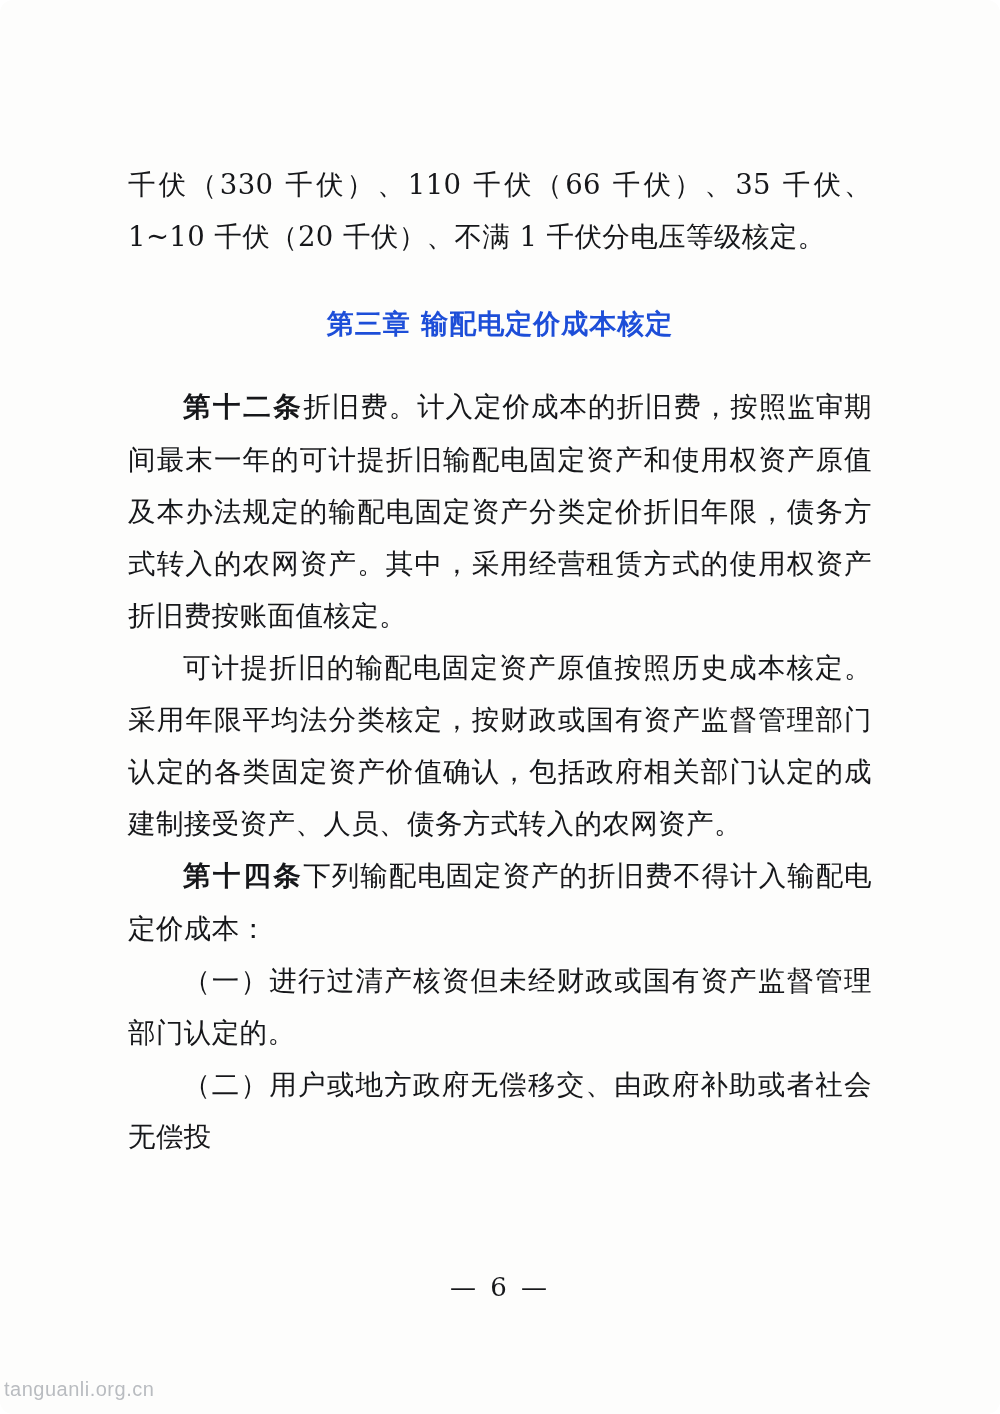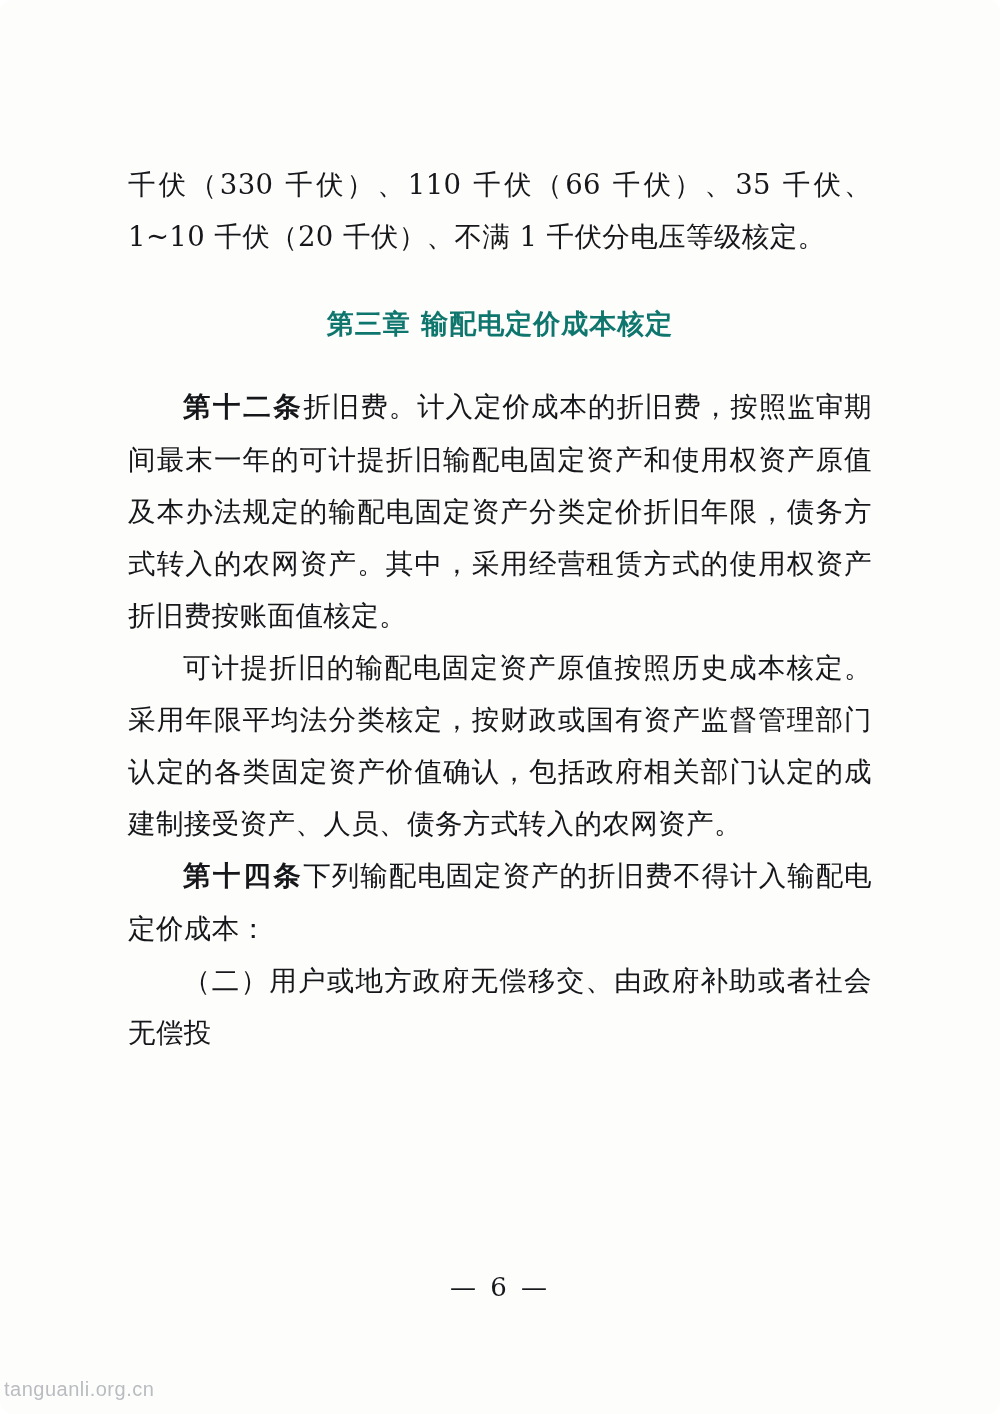--- a/index.html
+++ b/index.html
@@ -41,21 +41,21 @@
     text-indent: 55px;
   }
   .chapter-heading {
     text-align: center;
     font-size: 27px;
     font-weight: bold;
     letter-spacing: 1px;
     line-height: 52px;
     margin: 36px 0 30px 0;
     font-family: "DejaVu Sans", "Liberation Sans", sans-serif;
-    color: #0f766e;
+    color: #1d4ed8;
   }
   .art-label {
     font-weight: bold;
     letter-spacing: 2px;
     font-family: Liberation Serif, serif;
   }
   .footer {
     position: absolute;
     left: 0;
     right: 0;
@@ -94,20 +94,21 @@
       <span class="art-label">第十二条</span><span>折旧费。计入定价成本的折旧费，按照监审期间最末一年的可计提折旧输配电固定资产和使用权资产原值及本办法规定的输配电固定资产分类定价折旧年限，债务方式转入的农网资产。其中，采用经营租赁方式的使用权资产折旧费按账面值核定。</span>
     </p>
 
 
     <p class="para indent">可计提折旧的输配电固定资产原值按照历史成本核定。采用年限平均法分类核定，按财政或国有资产监督管理部门认定的各类固定资产价值确认，包括政府相关部门认定的成建制接受资产、人员、债务方式转入的农网资产。</p>
 
     <p class="para indent">
       <span class="art-label">第十四条</span><span>下列输配电固定资产的折旧费不得计入输配电定价成本：</span>
     </p>
 
+    <p class="para indent">（一）进行过清产核资但未经财政或国有资产监督管理部门认定的。</p>
 
     <p class="para indent">（二）用户或地方政府无偿移交、由政府补助或者社会无偿投</p>
 
   </div>
 
   <div class="footer">
     <span class="pg">— 6 —</span>
   </div>
 
   <div class="watermark">tanguanli.org.cn</div>

